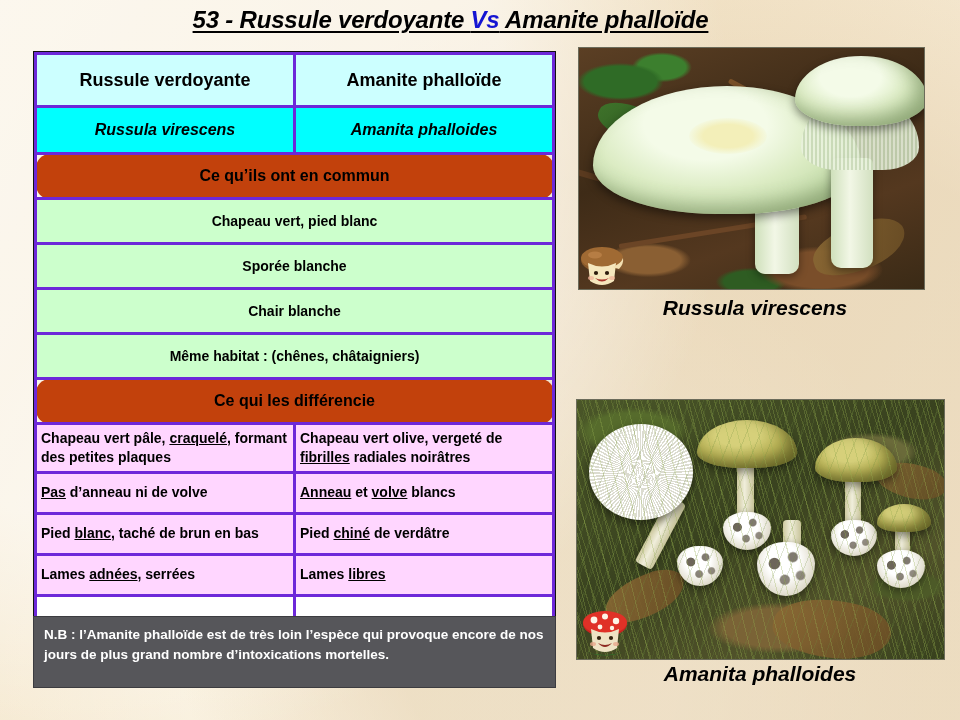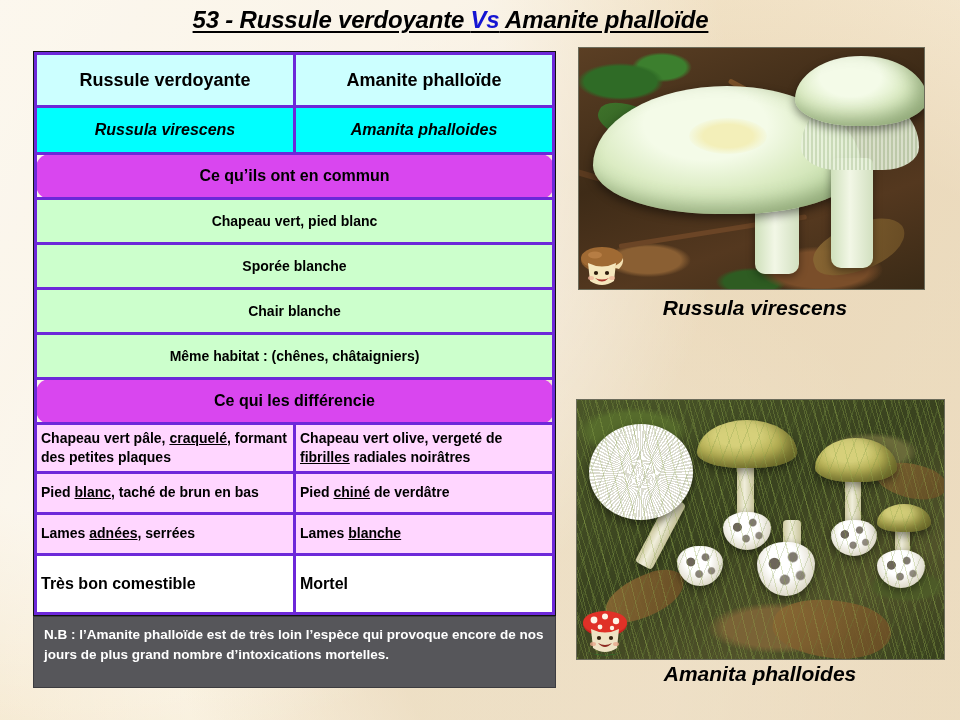--- a/index.html
+++ b/index.html
@@ -78,21 +78,21 @@
   }
   .c-latin {
     background: #00ffff;
     text-align: center;
     font-size: 16px !important;
     font-weight: bold;
     font-style: italic;
     height: 36px;
   }
   .c-section {
-    background: #d946ef;
+    background: #c2410c;
     text-align: center;
     font-weight: bold;
     color: #1414d2;
     font-size: 16px !important;
     height: 34px;
     border-radius: 14px;
   }
   .c-common {
     background: #ccffcc;
     text-align: center;
@@ -311,26 +311,30 @@
       </tr>
       <tr>
         <td class="c-section" colspan="2">Ce qui les différencie</td>
       </tr>
 
       <tr>
         <td class="c-diff"><span>Chapeau vert pâle, </span><u>craquelé</u><span>, formant des petites plaques</span></td>
         <td class="c-diff"><span>Chapeau vert olive, vergeté de </span><u>fibrilles</u><span> radiales noirâtres</span></td>
       </tr>
       <tr>
+        <td class="c-diff"><span></span><u>Pas</u><span> d’anneau ni de volve</span></td>
+        <td class="c-diff"><span></span><u>Anneau</u><span> et </span><u>volve</u><span> blancs</span></td>
+      </tr>
+      <tr>
         <td class="c-diff"><span>Pied </span><u>blanc</u><span>, taché de brun en bas</span></td>
         <td class="c-diff"><span>Pied </span><u>chiné</u><span> de verdâtre</span></td>
       </tr>
       <tr>
         <td class="c-diff"><span>Lames </span><u>adnées</u><span>, serrées</span></td>
-        <td class="c-diff"><span>Lames </span><u>blanche</u><span></span></td>
+        <td class="c-diff"><span>Lames </span><u>libres</u><span></span></td>
       </tr>
 
       <tr>
         <td class="c-verdict">Très bon comestible</td>
         <td class="c-verdict">Mortel</td>
       </tr>
     </tbody>
       </table>
   </div>
 

